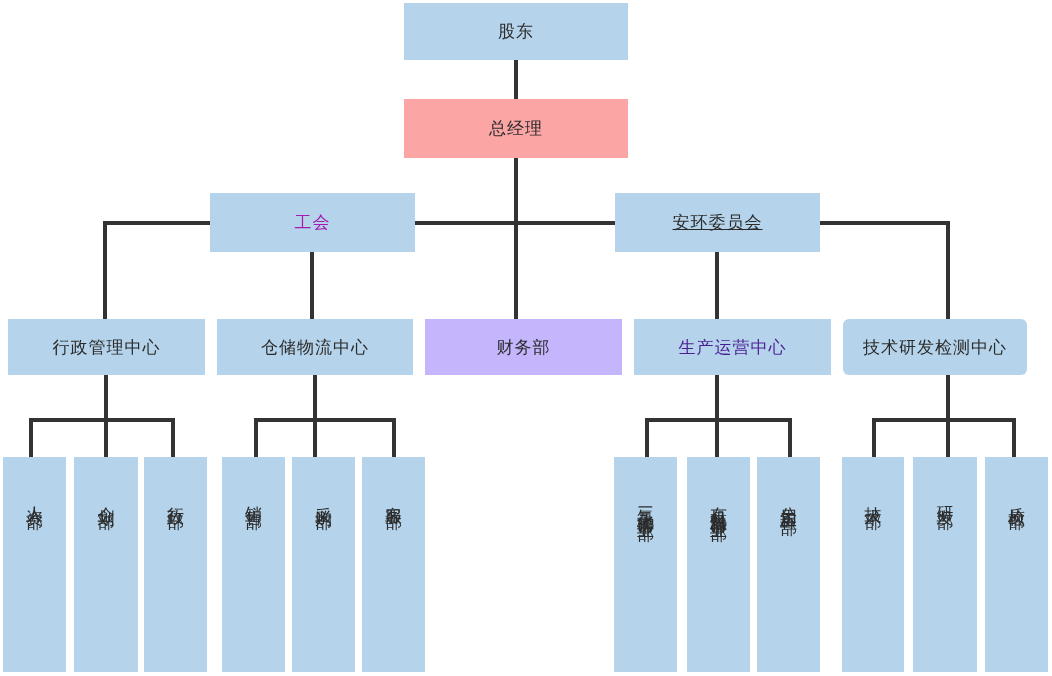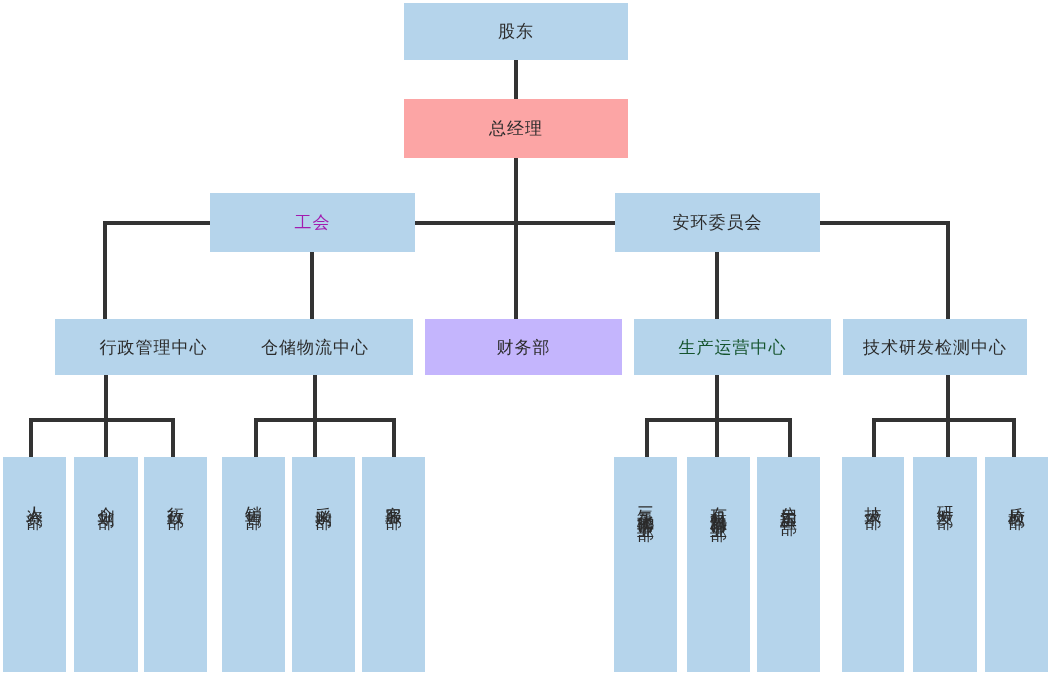--- a/index.html
+++ b/index.html
@@ -74,36 +74,36 @@
   <div id="nodes">
       <div class="node h" style="left: 404px; top: 3px; width: 224px; height: 57px; background: rgb(181, 212, 235); color: rgb(43, 43, 43);">
         <span class="label">股东</span>
       </div>
       <div class="node h" style="left: 404px; top: 99px; width: 224px; height: 59px; background: #fca5a5; color: rgb(43, 43, 43);">
         <span class="label">总经理</span>
       </div>
       <div class="node h" style="left: 210px; top: 193px; width: 205px; height: 59px; background: rgb(181, 212, 235); color: #a21caf;">
         <span class="label">工会</span>
       </div>
-      <div class="node h" style="left: 615px; top: 193px; width: 205px; height: 59px; background: rgb(181, 212, 235); color: rgb(43, 43, 43);">
+      <div class="node h" style="left: 615px; top: 193px; width: 205px; height: 59px; background: rgb(181, 212, 235); color: rgb(43, 43, 43); text-decoration: underline;">
         <span class="label">安环委员会</span>
       </div>
-      <div class="node h" style="left: 8px; top: 319px; width: 197px; height: 56px; background: rgb(181, 212, 235); color: rgb(43, 43, 43); margin-left: 47px;">
+      <div class="node h" style="left: 8px; top: 319px; width: 197px; height: 56px; background: rgb(181, 212, 235); color: rgb(43, 43, 43);">
         <span class="label">行政管理中心</span>
       </div>
       <div class="node h" style="left: 217px; top: 319px; width: 196px; height: 56px; background: rgb(181, 212, 235); color: rgb(43, 43, 43);">
         <span class="label">仓储物流中心</span>
       </div>
       <div class="node h" style="left: 425px; top: 319px; width: 197px; height: 56px; background: #c4b5fd; color: rgb(43, 43, 43);">
         <span class="label">财务部</span>
       </div>
-      <div class="node h" style="left: 634px; top: 319px; width: 197px; height: 56px; background: rgb(181, 212, 235); color: #14532d; font-family: Liberation Mono, monospace;">
+      <div class="node h" style="left: 634px; top: 319px; width: 197px; height: 56px; background: rgb(181, 212, 235); color: #4c1d95; font-family: Liberation Mono, monospace;">
         <span class="label">生产运营中心</span>
       </div>
-      <div class="node h" style="left: 843px; top: 319px; width: 184px; height: 56px; background: rgb(181, 212, 235); color: rgb(43, 43, 43);">
+      <div class="node h" style="left: 843px; top: 319px; width: 184px; height: 56px; background: rgb(181, 212, 235); color: rgb(43, 43, 43); border-radius: 6px;">
         <span class="label">技术研发检测中心</span>
       </div>
       <div class="node v" style="left: 3px; top: 457px; width: 63px; height: 215px; background: rgb(181, 212, 235); color: rgb(43, 43, 43);">
         <span class="label">人资部</span>
       </div>
       <div class="node v" style="left: 74px; top: 457px; width: 64px; height: 215px; background: rgb(181, 212, 235); color: rgb(43, 43, 43);">
         <span class="label">企划部</span>
       </div>
       <div class="node v" style="left: 144px; top: 457px; width: 63px; height: 215px; background: rgb(181, 212, 235); color: rgb(43, 43, 43);">
         <span class="label">行政部</span>

